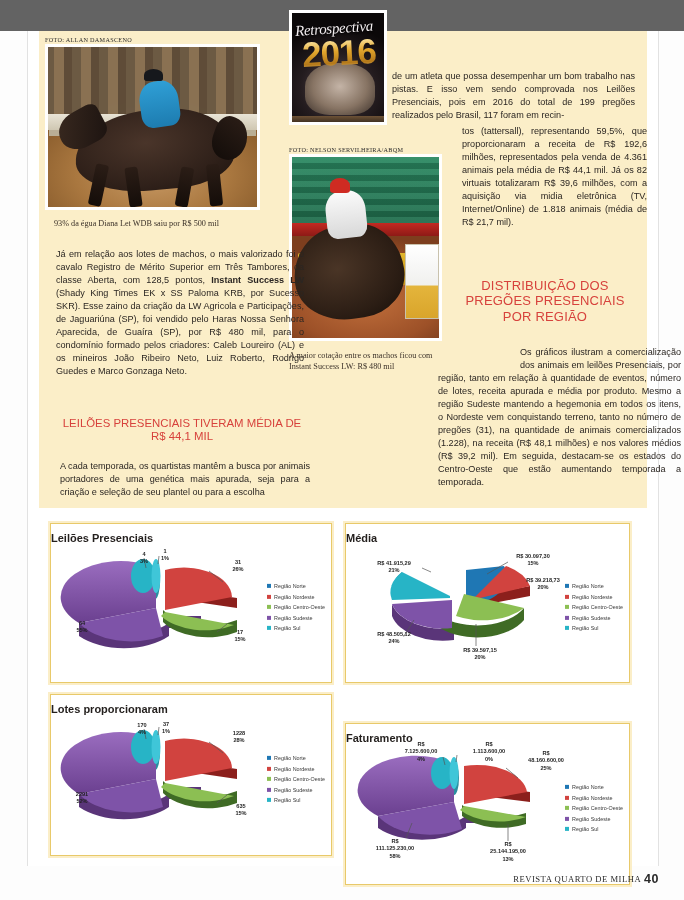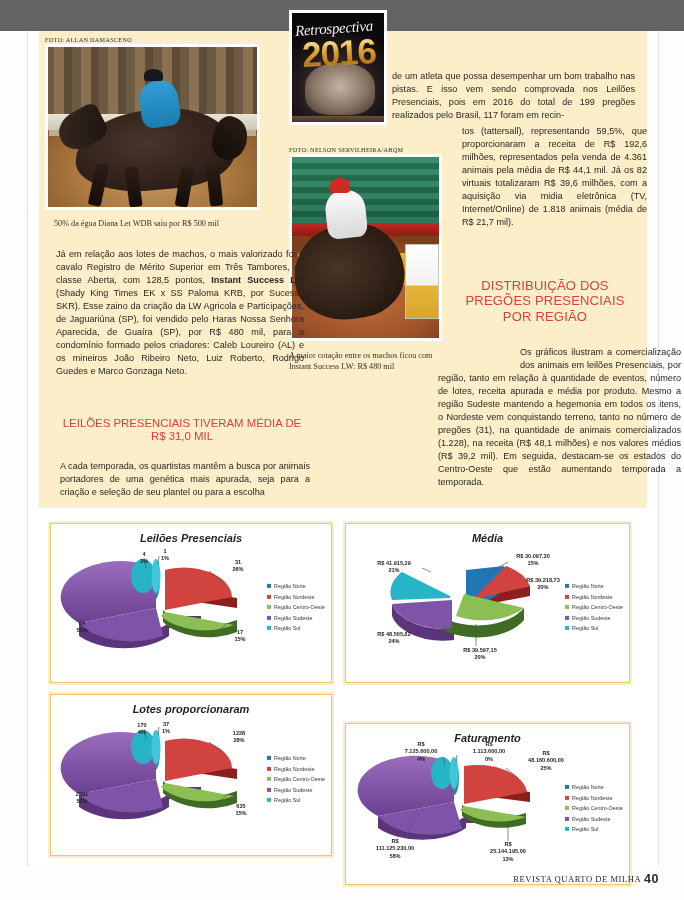--- a/index.html
+++ b/index.html
@@ -225,25 +225,24 @@
 
   
   .chartbox {
     position: absolute;
     background: #ffffff;
     border: 1px solid #e8c96a;
     box-shadow: 0 0 0 2px #fbeec8;
   }
   .chart-title {
     position: absolute; left: 0; right: 0; top: 8px;
-    text-align: center;
+    text-align: left;
     font-weight: bold;
     font-size: 11px;
     color: #231f1d;
-    font-style: italic;
   }
   .legend {
     position: absolute;
     right: 6px; top: 50%;
     transform: translateY(-42%);
     font-size: 5.4px;
     color: #3a3a3a;
     line-height: 1.95;
   }
   .legend .li { display: flex; align-items: center; white-space: nowrap; }
@@ -298,21 +297,21 @@
     <div class="head"></div>
     <div class="tail"></div>
     <div class="leg" style="left:22%; top:72%; width:6%; height:25%; transform:rotate(12deg);"></div>
     <div class="leg" style="left:38%; top:74%; width:6%; height:24%; transform:rotate(-8deg);"></div>
     <div class="leg" style="left:62%; top:74%; width:6%; height:24%; transform:rotate(10deg);"></div>
     <div class="leg" style="left:76%; top:72%; width:6%; height:25%; transform:rotate(-6deg);"></div>
     <div class="rider"></div>
     <div class="hat"></div>
     <div class="frame"></div>
   </div>
-  <div class="photocap" style="left:54px; top:218px; width:250px;">50% da égua Diana Let WDB saiu por R$ 500 mil</div>
+  <div class="photocap" style="left:54px; top:218px; width:250px;">93% da égua Diana Let WDB saiu por R$ 500 mil</div>
 
   <div class="photo" id="photo-retrospectiva">
     <div class="glow"></div>
     <div class="horsefig"></div>
     <div class="ground"></div>
     <div class="script">Retrospectiva</div>
     <div class="year">2016</div>
     <div class="frame"></div>
   </div>
 
@@ -327,21 +326,21 @@
     <div class="bhorse"></div>
     <div class="brider-shirt"></div>
     <div class="bcap"></div>
     <div class="sidecard"></div>
     <div class="frame"></div>
   </div>
   <div class="photocap" style="left:289px; top:350px; width:160px;">A maior cotação entre os machos ficou com Instant Success LW: R$ 480 mil</div>
 
   <div class="col" style="left:56px; top:248px; width:248px;"><span>Já em relação aos lotes de machos, o mais valorizado foi o cavalo Registro de Mérito Superior em Três Tambores, da classe Aberta, com 128,5 pontos, </span><b>Instant Success LW</b><span> (Shady King Times EK x SS Paloma KRB, por Sucesso SKR). Esse zaino da criação da LW Agricola e Participações, de Jaguariúna (SP), foi vendido pelo Haras Nossa Senhora Aparecida, de Guaíra (SP), por R$ 480 mil, para o condomínio formado pelos criadores: Caleb Loureiro (AL) e os mineiros João Ribeiro Neto, Luiz Roberto, Rodrigo Guedes e Marco Gonzaga Neto.</span></div>
 
-  <div class="redhead" style="left:56px; top:417px; width:252px; font-size:11.4px;">LEILÕES PRESENCIAIS TIVERAM MÉDIA DE R$ 31,0 MIL</div>
+  <div class="redhead" style="left:56px; top:417px; width:252px; font-size:11.4px;">LEILÕES PRESENCIAIS TIVERAM MÉDIA DE R$ 44,1 MIL</div>
 
   <div class="col" style="left:60px; top:460px; width:250px;">A cada temporada, os quartistas mantêm a busca por animais portadores de uma genética mais apurada, seja para a criação e seleção de seu plantel ou para a escolha</div>
 
   <div class="col" style="left:392px; top:70px; width:243px;">de um atleta que possa desempenhar um bom trabalho nas pistas. E isso vem sendo comprovada nos Leilões Presenciais, pois em 2016 do total de 199 pregões realizados pelo Brasil, 117 foram em recin-</div>
 
   <div class="col" style="left:462px; top:125px; width:185px;">tos (tattersall), representando 59,5%, que proporcionaram a receita de R$ 192,6 milhões, representados pela venda de 4.361 animais pela média de R$ 44,1 mil. Já os 82 virtuais totalizaram R$ 39,6 milhões, com a aquisição via midia eletrônica (TV, Internet/Online) de 1.818 animais (média de R$ 21,7 mil).</div>
 
   <div class="redhead" style="left:455px; top:278px; width:180px; font-size:13px; letter-spacing:.2px;">DISTRIBUIÇÃO DOS PREGÕES PRESENCIAIS POR REGIÃO</div>
 
   <div class="col" style="left:474px; top:367px; width:161px;"></div>

